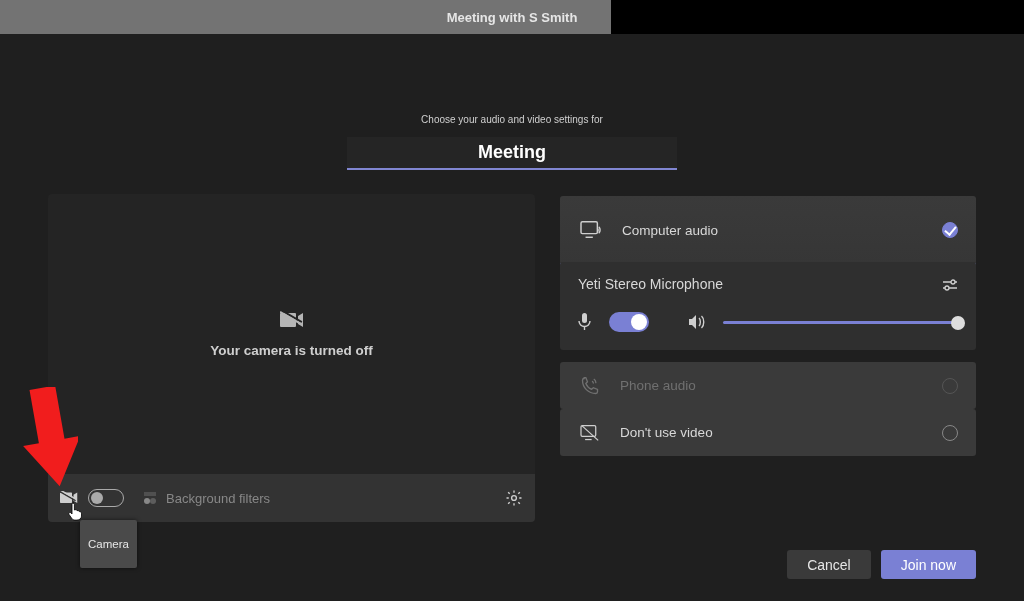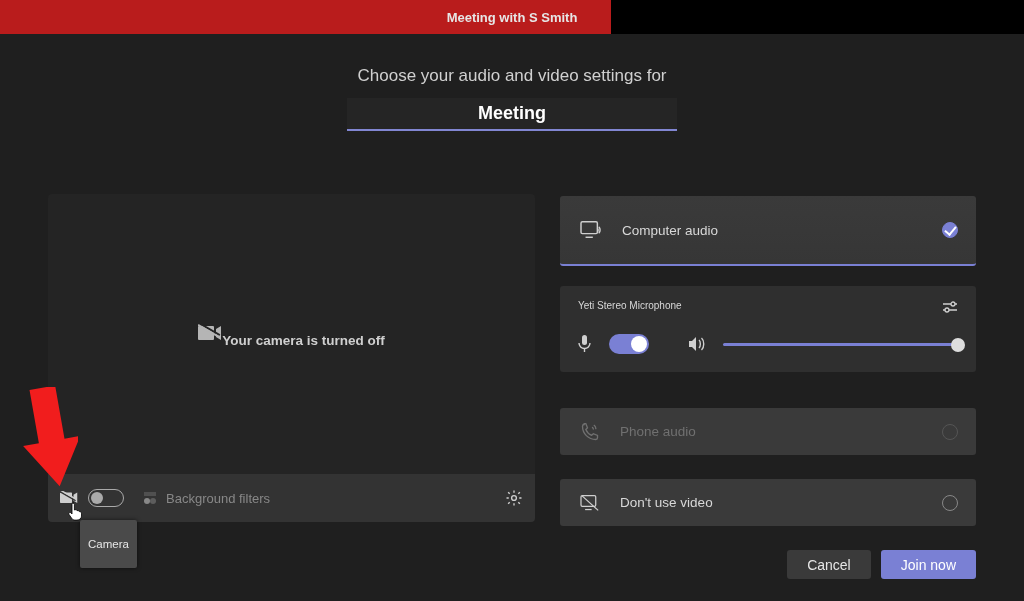--- a/index.html
+++ b/index.html
@@ -7,21 +7,21 @@
     width: 1024px;
     height: 601px;
     background: #1f1f1f;
     font-family: "Segoe UI", Arial, sans-serif;
     color: #e0e0e0;
     overflow: hidden;
     position: relative;
   }
   .titlebar {
     height: 34px;
-    background: #b91c1c;
+    background: #737373;
     display: flex;
     align-items: center;
     justify-content: center;
     font-size: 13px;
     font-weight: 600;
     color: #e6e6e6;
     position: relative;
   }
   .titlebar-dark-right {
     position: absolute;
@@ -29,23 +29,23 @@
     width: 413px; height: 75px;
     background: #000;
   }
   .content {
     position: absolute;
     top: 34px; left: 0; right: 0; bottom: 0;
     background: #1f1f1f;
   }
   .prompt {
     text-align: center;
-    font-size: 17px;
+    font-size: 10px;
     color: #d0d0d0;
-    margin-top: 32px;
+    margin-top: 80px;
   }
   .meeting-name-wrap {
     text-align: center;
     margin-top: 12px;
   }
   .meeting-name-input {
     background: #252525;
     border: none;
     border-bottom: 2px solid #8186d2;
     color: #fff;
@@ -67,21 +67,21 @@
   .video-panel {
     width: 487px;
     display: flex;
     flex-direction: column;
   }
   .video-preview {
     height: 280px;
     background: #242424;
     border-radius: 4px 4px 0 0;
     display: flex;
-    flex-direction: row;
+    flex-direction: column;
     align-items: center;
     justify-content: center;
   }
   .video-preview svg { fill: #b5b5b5; }
   .video-preview .off-text {
     margin-top: 12px;
     font-size: 13.5px;
     font-weight: 600;
     color: #cfcfcf;
   }
@@ -122,21 +122,21 @@
   .gear {
     margin-left: auto;
     cursor: pointer;
   }
 
   
   .audio-panel {
     flex: 1;
     display: flex;
     flex-direction: column;
-    gap: 24px;
+    gap: 0;
   }
   .audio-option {
     height: 47px;
     background: #3a3a3a;
     border-radius: 3px;
     display: flex;
     align-items: center;
     padding: 0 18px 0 20px;
     gap: 20px;
     cursor: pointer;
@@ -169,23 +169,23 @@
   }
 
   .device-block {
     background: #2f2f2f;
     border-radius: 3px;
     padding: 14px 18px 18px 18px;
     margin-top: -4px;
   }
   .device-row {
     display: flex;
-    align-items: flex-start;
+    align-items: flex-end;
     justify-content: space-between;
-    font-size: 10px;
+    font-size: 14px;
     color: #d8d8d8;
   }
   .device-row svg { cursor:pointer; }
   .mic-vol-row {
     display: flex;
     align-items: center;
     gap: 18px;
     margin-top: 20px;
   }
   .mic-toggle {

